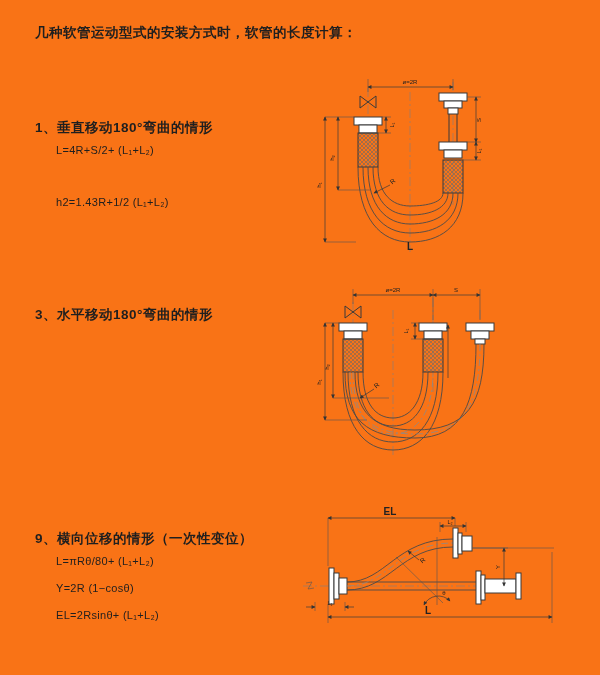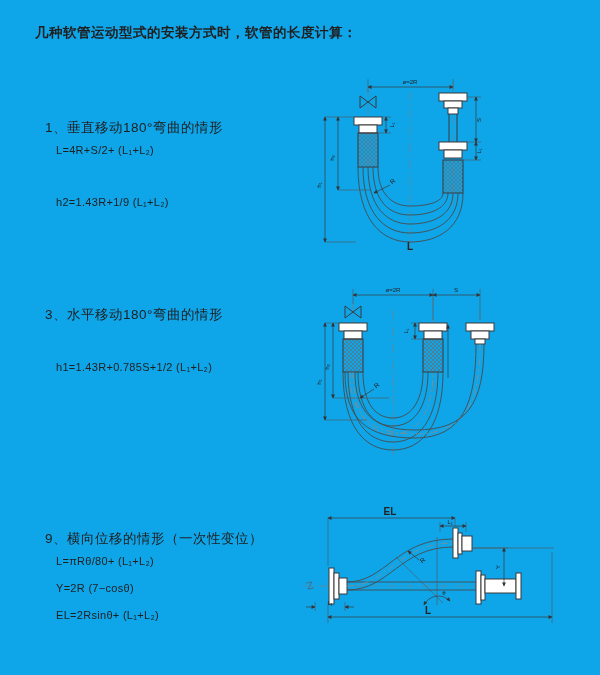--- a/index.html
+++ b/index.html
@@ -1,19 +1,19 @@
 <!DOCTYPE html>
 <html><head>
 <meta charset="utf-8">
 <style>
   html,body{margin:0;padding:0;background:#ffffff;}
   body{width:600px;height:675px;position:relative;font-family:"Liberation Sans",sans-serif;color:#1f1f1f;overflow:hidden;}
-  .page{position:absolute;inset:0;background:#0ea5e9;}
+  .page{position:absolute;inset:0;background:#f97316;}
   .title{position:absolute;left:35px;top:24px;font-size:13.5px;font-weight:700;letter-spacing:.5px;}
-  .sec-heading{position:absolute;left:45px;font-size:13.5px;font-weight:400;letter-spacing:.5px;}
+  .sec-heading{position:absolute;left:35px;font-size:13.5px;font-weight:700;letter-spacing:.5px;}
   .formula{position:absolute;left:56px;font-size:11px;font-weight:400;letter-spacing:.3px;}
   svg{position:absolute;overflow:visible;}
   svg text{fill:#222;font-family:"Liberation Sans",sans-serif;}
   .ln{stroke:#3a3a3a;stroke-width:1;fill:none}
   .tn{stroke:#555;stroke-width:.6;fill:none}
   .cl{stroke:#808080;stroke-width:.6;fill:none;stroke-dasharray:9 3 2 3}
   .dm{stroke:#3a3a3a;stroke-width:.7;fill:none}
   .hz{stroke:#4a4a4a;stroke-width:.9;fill:none}
   .hzd{stroke:#8a8a8a;stroke-width:.8;fill:none;stroke-dasharray:7 3 2 3}
   .fit{fill:#ffffff;stroke:#3a3a3a;stroke-width:1}
@@ -25,28 +25,27 @@
 </style>
 </head>
 <body>
 
 <div class="page">
 
   <div class="title">几种软管运动型式的安装方式时，软管的长度计算：</div>
 
   <div class="sec-heading" style="top:119px">1、垂直移动180°弯曲的情形</div>
   <div class="formula" style="top:144px">L=4R+S/2+ (L₁+L₂)</div>
-  <div class="formula" style="top:196px">h2=1.43R+1/9 (L₁+L₂)</div>
+  <div class="formula" style="top:196px">h2=1.43R+1/2 (L₁+L₂)</div>
 
   <div class="sec-heading" style="top:306px">3、水平移动180°弯曲的情形</div>
-  <div class="formula" style="top:361px">h1=1.43R+0.785S+1/2 (L₁+L₂)</div>
 
   <div class="sec-heading" style="top:530px">9、横向位移的情形（一次性变位）</div>
   <div class="formula" style="top:555px">L=πRθ/80+ (L₁+L₂)</div>
-  <div class="formula" style="top:582px">Y=2R (7−cosθ)</div>
+  <div class="formula" style="top:582px">Y=2R (1−cosθ)</div>
   <div class="formula" style="top:609px">EL=2Rsinθ+ (L₁+L₂)</div>
 
   <svg style="left:310px;top:70px" width="280" height="190" viewBox="0 0 280 190">
     <defs>
       <marker id="ar" viewBox="0 0 10 10" refX="9" refY="5" markerWidth="7.5" markerHeight="5.5" orient="auto-start-reverse">
         <path d="M0,0 L10,5 L0,10 z" fill="#333"></path>
       </marker>
       <pattern id="braidp" width="4" height="4" patternUnits="userSpaceOnUse">
         <path d="M0,4 L4,0 M0,0 L4,4" stroke="#6a6a6a" stroke-width="0.6"></path>
       </pattern>

